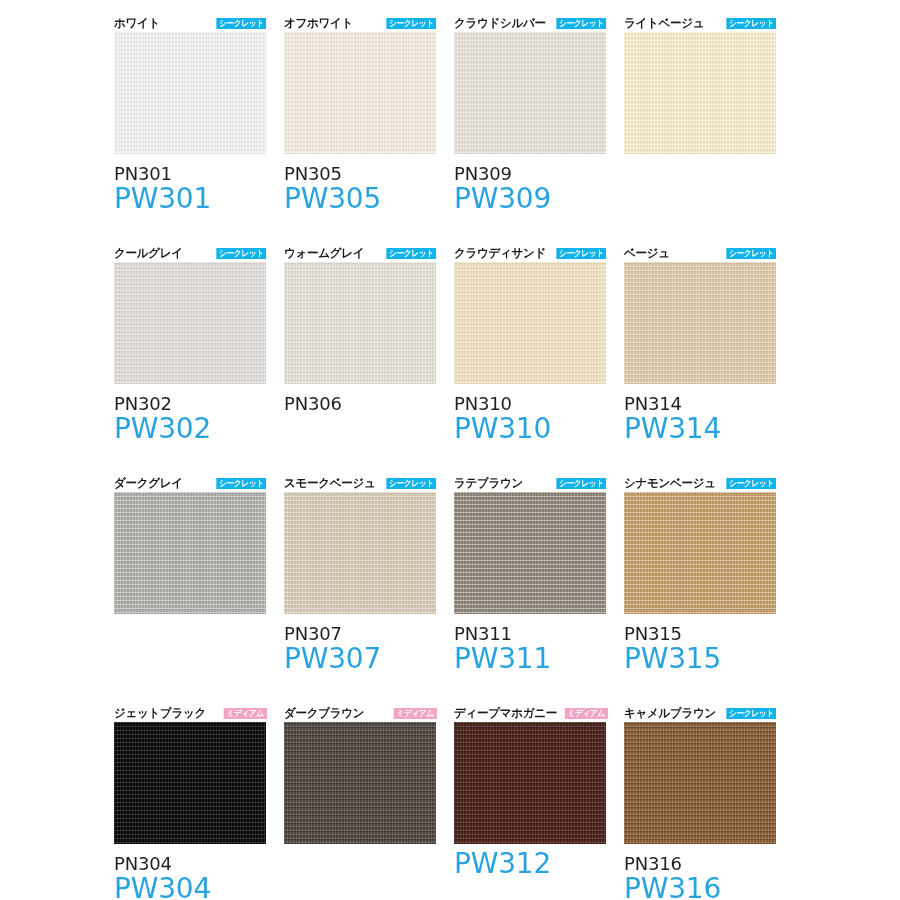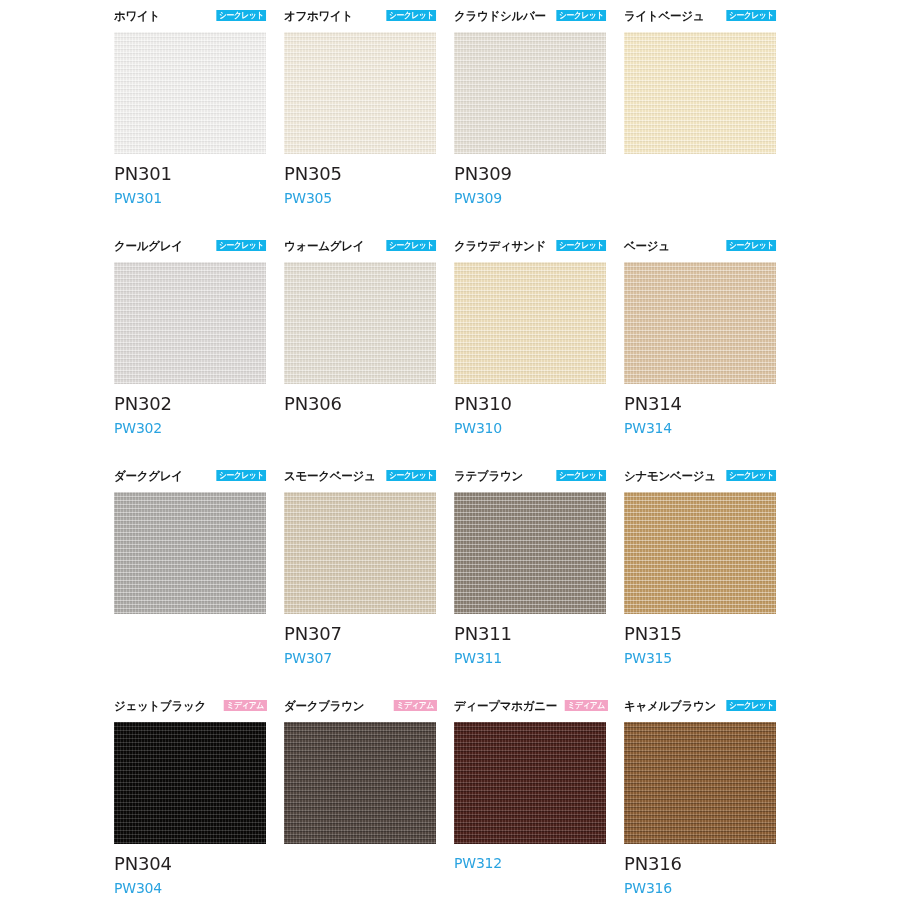--- a/index.html
+++ b/index.html
@@ -38,20 +38,21 @@
     width: 152px;
     height: 230px;
     box-sizing: border-box;
     position: relative;
   }
 
   
   .cell-head {
     height: 20px;
     display: flex;
+    align-items: flex-end;
     justify-content: space-between;
     white-space: nowrap;
     overflow: visible;
   }
 
   .color-name {
     font-size: 12px;
     line-height: 13px;
     color: #1a1a1a;
     font-weight: 700;
@@ -134,21 +135,21 @@
     margin-top: 7px;
   }
   .code-pn {
     font-size: 18px;
     line-height: 25px;
     color: #231f20;
     font-family: "DejaVu Sans", "Liberation Sans", sans-serif;
     letter-spacing: -0.2px;
   }
   .code-pw {
-    font-size: 14px;
+    font-size: 28px;
     line-height: 25px;
     color: #29a3e0;
     font-family: "DejaVu Sans", "Liberation Sans", sans-serif;
     letter-spacing: -0.2px;
   }
 </style>
 </head>
 <body>
 
 <div id="catalog">

